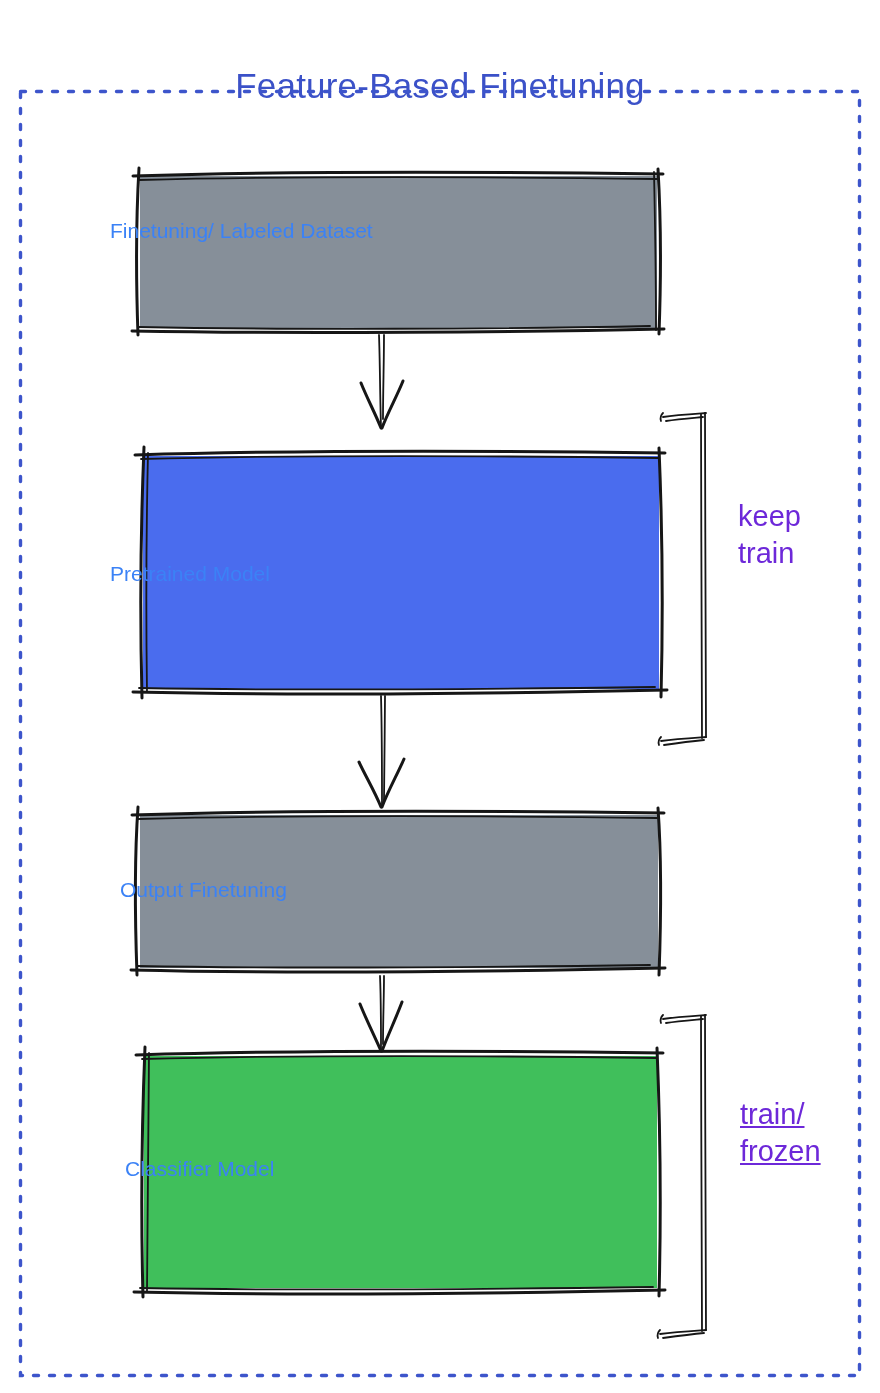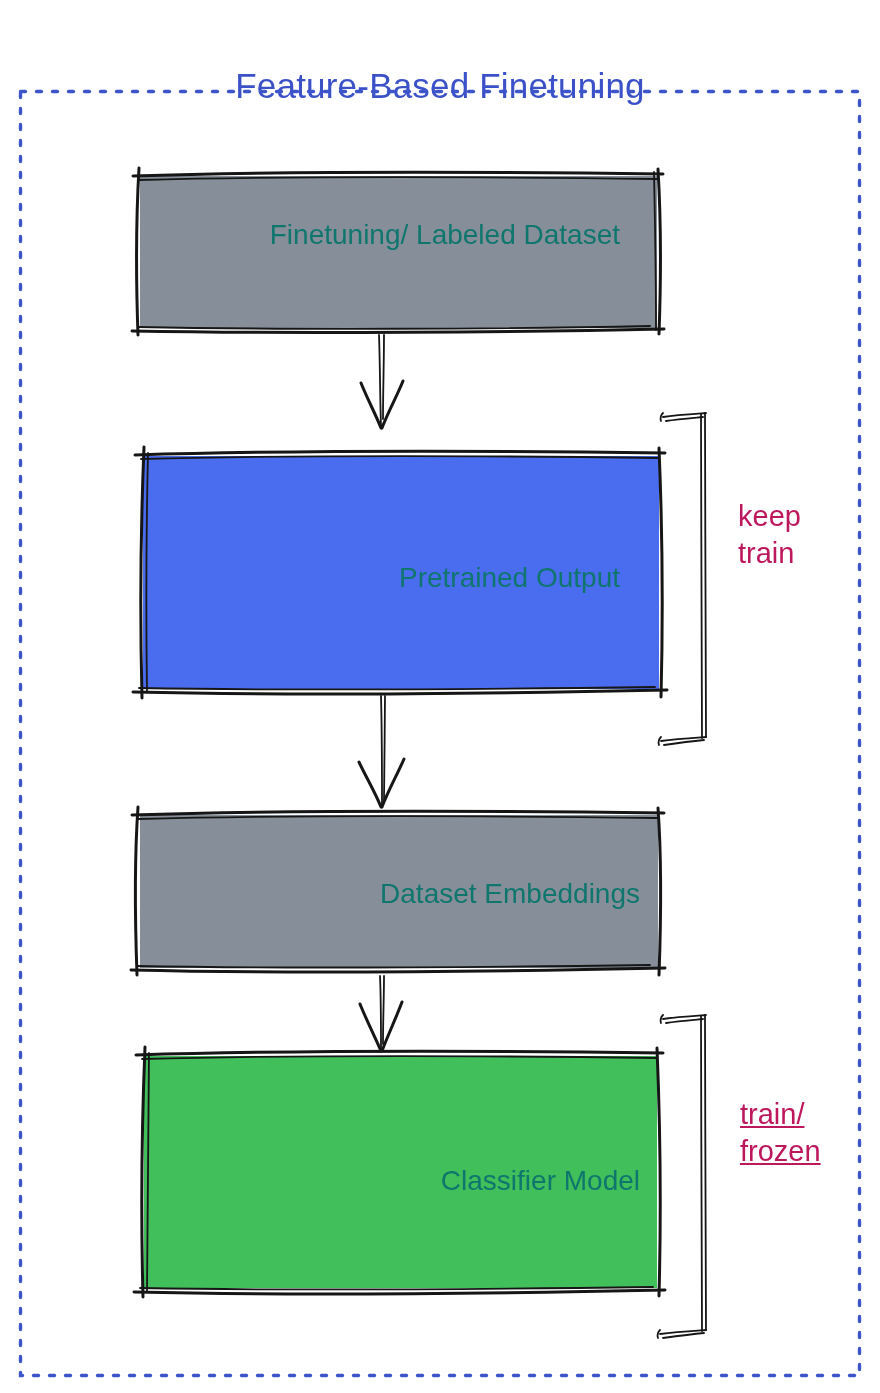--- a/index.html
+++ b/index.html
@@ -42,30 +42,30 @@
   }
   .ink2 {
     fill: none;
     stroke: #161616;
     stroke-width: 1.8;
     stroke-linecap: round;
     stroke-linejoin: round;
   }
   .node-label {
     position: absolute;
-    font-size: 28px;
-    color: #0f766e;
-    text-align: right;
+    font-size: 21px;
+    color: #3b82f6;
+    text-align: left;
     white-space: nowrap;
   }
   .annotation {
     position: absolute;
     font-size: 29px;
     line-height: 37px;
-    color: #be185d;
+    color: #6d28d9;
     text-align: left;
     white-space: nowrap;
   }
 </style>
 </head>
 <body>
 
 <div class="canvas">
 
   <div class="title">Feature-Based Finetuning</div>
@@ -156,25 +156,25 @@
       <path class="ink2" d="M666,1023 C678,1021 692,1020 703,1019"></path>
       <path class="ink2" d="M663,1015 C661,1017 660,1020 661,1023"></path>
       <path class="ink2" d="M660,1334 C676,1332 692,1331 706,1330"></path>
       <path class="ink2" d="M663,1338 C678,1336 694,1334 704,1333"></path>
       <path class="ink2" d="M660,1330 C658,1332 657,1335 658,1338"></path>
     </g>
   </svg>
 
   <div class="node-label" style="left:110px; top:219px; width:510px;">Finetuning/ Labeled Dataset</div>
 
-  <div class="node-label" style="left:110px; top:562px; width:510px;">Pretrained Output</div>
+  <div class="node-label" style="left:110px; top:562px; width:510px;">Pretrained Model</div>
 
-  <div class="node-label" style="left:120px; top:878px; width:520px;">Dataset Embeddings</div>
+  <div class="node-label" style="left:120px; top:878px; width:520px;">Output Finetuning</div>
 
-  <div class="node-label" style="left:125px; top:1157px; width:515px;margin-top:8px;">Classifier Model</div>
+  <div class="node-label" style="left:125px; top:1157px; width:515px;">Classifier Model</div>
 
   <div class="annotation" style="left:738px; top:498px;">
     <div>keep</div>
     <div>train</div>
   </div>
 
   <div class="annotation" style="left:740px; top:1096px;text-decoration:underline;">
     <div>train/</div>
     <div>frozen</div>
   </div>

